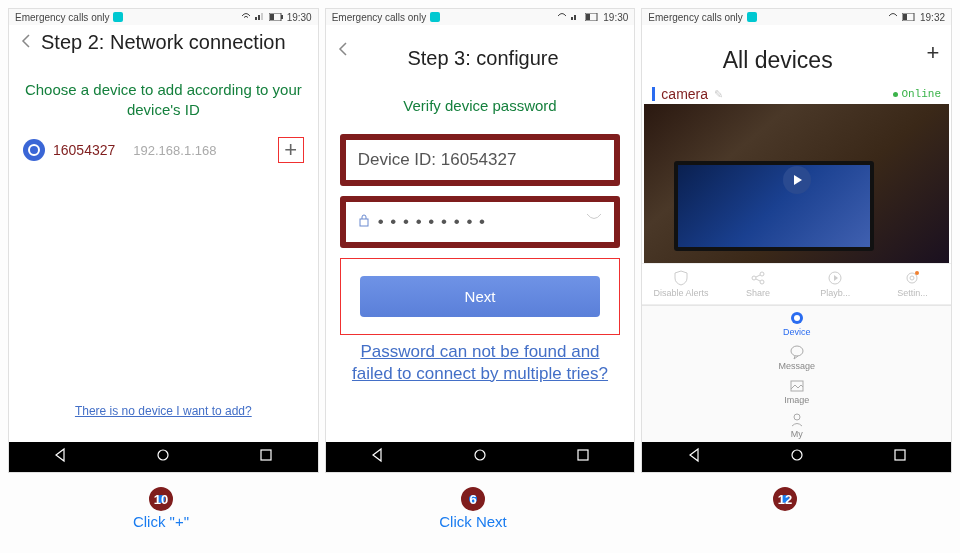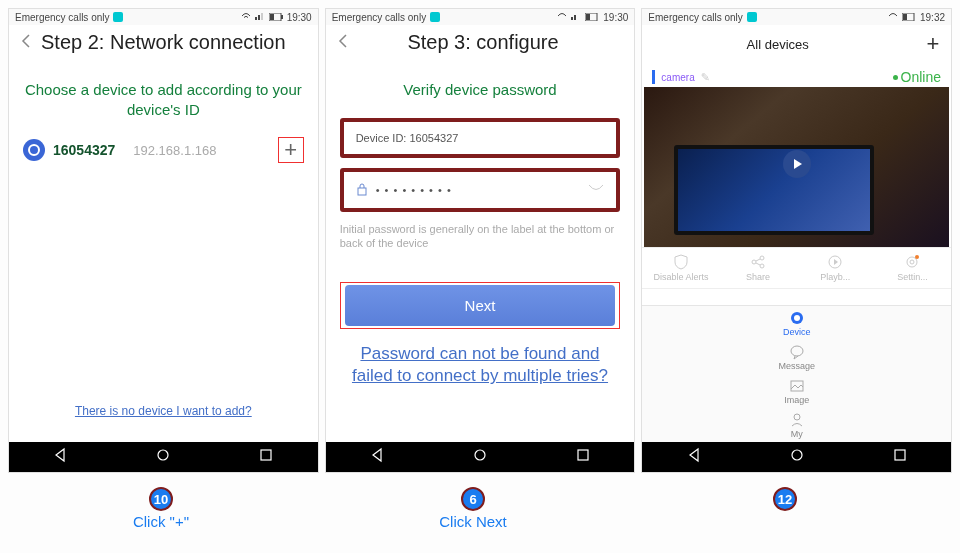--- a/index.html
+++ b/index.html
@@ -6,61 +6,61 @@
 body { font-family: -apple-system, Helvetica, Arial, sans-serif; background: #fdfdfd; width: 960px; height: 553px; position: relative; }
 .container { display: flex; gap: 6px; padding: 8px; align-items: flex-start; }
 .phone { width: 338px; background: #fff; border: 1px solid #e0e0e0; display: flex; flex-direction: column; height: 465px; position: relative; }
 .status-bar { display: flex; justify-content: space-between; align-items: center; padding: 2px 6px; font-size: 10px; color: #444; background: #f9f9f9; }
 .status-left { display: flex; align-items: center; gap: 4px; }
 .status-right { display: flex; align-items: center; gap: 4px; }
 .sq-icon { width: 10px; height: 10px; background: #00c8d1; border-radius: 2px; }
 .app-header { display: flex; align-items: center; padding: 6px 8px; border-bottom: 0; background: #fff; }
 .back-arrow { width: 18px; text-align: center; color: #666; font-size: 16px; margin-right: 6px; }
 .header-title { font-size: 20px; color: #222; flex: 1; text-align: left; }
-.header-title.center { text-align: center; margin-right: 18px; }
+.header-title.center { text-align: center; margin-right: 18px; margin-top: 16px; }
 .add-plus { width: 20px; font-size: 22px; color: #333; text-align: center; font-weight: 200; }
 .content { flex: 1; padding: 10px 14px; display: flex; flex-direction: column; }
 .subtitle { text-align: center; font-size: 15px; color: #15803d; margin: 10px 0 18px; line-height: 1.3; }
 .device-row { display: flex; align-items: center; gap: 8px; padding: 0 0 6px 0; }
 .cam-glyph { width: 22px; height: 22px; border-radius: 50%; background: #3a66d6; display: flex; align-items: center; justify-content: center; }
 .cam-glyph::after { content: ""; width: 8px; height: 8px; border: 2px solid #fff; border-radius: 50%; }
-.device-id { font-size: 14px; color: #14532d; font-weight: 700; }
+.device-id { font-size: 14px; color: #7f1d1d; font-weight: 400; }
 .device-ip { font-size: 13px; color: #aaa; flex: 1; text-align: left; padding-left: 10px; }
 .plus-btn { width: 26px; height: 26px; display: flex; align-items: center; justify-content: center; font-size: 22px; color: #666; border: 1.5px solid #f03030; font-weight: 200; }
 .bottom-link { text-align: center; font-size: 12px; color: #436fc7; text-decoration: underline; margin-top: auto; margin-bottom: 14px; }
-.input-box { border: 4px solid #7f1d1d; border-radius: 3px; padding: 10px 12px; font-size: 11px; color: #555; margin-bottom: 10px; display: flex; align-items: center; gap: 8px; background: #fff; }
+.input-box { border: 6px solid #7f1d1d; border-radius: 3px; padding: 10px 12px; font-size: 17px; color: #555; margin-bottom: 10px; display: flex; gap: 8px; background: #fff; }
 .eye-glyph { margin-left: auto; color: #ccc; font-size: 12px; }
 .hint { font-size: 11px; color: #aaa; line-height: 1.3; margin-bottom: 32px; }
 .next-btn { background: linear-gradient(#6f93e6, #5a7fd9); color: #fff; text-align: center; padding: 12px; border-radius: 4px; font-size: 15px; margin: 0 2px; }
-.next-wrap { border: 1.5px solid #f03030; padding: 2px; margin-bottom: 14px; }
+.next-wrap { border: 1.5px solid #f03030; padding: 17px; margin-bottom: 6px; }
 .link-blue { text-align: center; font-size: 17px; color: #436fc7; text-decoration: underline; line-height: 1.3; }
 .cam-header { display: flex; align-items: center; padding: 6px 10px 2px; gap: 6px; }
 .cam-bar { width: 3px; height: 14px; background: #2a6cf0; }
-.cam-name { font-size: 10px; color: #8b5cf6; }
+.cam-name { font-size: 14px; color: #7f1d1d; }
 .pencil { color: #ccc; font-size: 11px; }
-.online { margin-left: auto; font-size: 14px; color: #3bb34a; display: flex; align-items: center; gap: 3px; }
+.online { margin-left: auto; font-size: 11px; color: #3bb34a; display: flex; align-items: center; gap: 3px; font-family: Liberation Mono, monospace; }
 .online::before { content: ""; width: 5px; height: 5px; border-radius: 50%; background: #3bb34a; }
 .preview { height: 160px; background: linear-gradient(140deg, #2a1810 0%, #4a3828 30%, #3a2818 60%, #1a1020 100%); position: relative; margin: 0 2px; overflow: hidden; }
 .monitor { position: absolute; bottom: 12px; left: 30px; width: 200px; height: 90px; background: linear-gradient(135deg, #0a2050, #1a4090, #4060b0); border: 4px solid #111; border-radius: 3px; }
 .play-circle { position: absolute; top: 48%; left: 50%; transform: translate(-50%, -50%); width: 28px; height: 28px; border-radius: 50%; background: #2a4a90; display: flex; align-items: center; justify-content: center; }
 .play-circle::after { content: ""; border-left: 8px solid #fff; border-top: 5px solid transparent; border-bottom: 5px solid transparent; margin-left: 2px; }
 .preview-stamp { position: absolute; top: 3px; left: 6px; font-size: 8px; color: #fa3; }
 .action-row { display: flex; border-top: 1px solid #eee; border-bottom: 1px solid #eee; }
 .action-item { flex: 1; text-align: center; padding: 6px 2px; font-size: 9px; color: #bbb; }
 .action-item .ai-glyph { display: block; width: 16px; height: 16px; margin: 0 auto 2px; }
 .spacer { flex: 1; }
 .bottom-nav { display: flex; border-top: 1px solid #e5e5e5; background: #fafafa; flex-direction: column; }
 .nav-item { flex: 1; text-align: center; padding: 4px 0 3px; font-size: 9px; color: #888; }
 .nav-item.active { color: #2a6cf0; }
 .nav-glyph { display: block; width: 16px; height: 16px; margin: 0 auto 1px; }
 .android-nav { background: #000; display: flex; justify-content: space-around; align-items: center; height: 30px; }
 .an-btn { color: #fff; }
 .caption-row { display: flex; gap: 6px; padding: 0 8px; margin-top: 6px; }
 .caption { width: 306px; text-align: center; }
-.badge { display: inline-flex; width: 24px; height: 24px; border-radius: 50%; background: #1a7cf0; color: #fff; align-items: center; justify-content: center; border: 2px solid #7f1d1d; font-size: 13px; font-weight: bold; margin-bottom: 2px; }
+.badge { display: inline-flex; width: 24px; height: 24px; border-radius: 50%; background: #1a7cf0; color: #fff; align-items: center; justify-content: center; border: 8px solid #7f1d1d; font-size: 13px; font-weight: bold; margin-bottom: 2px; }
 .caption-text { color: #1a7cf0; font-size: 15px; }
 .watermark { position: absolute; top: 45%; left: 50%; transform: translate(-50%, -50%); font-size: 72px; color: rgba(160,200,230,0.12); font-weight: bold; letter-spacing: 4px; pointer-events: none; font-style: italic; }
 </style>
 </head>
 <body>
 
 <div class="watermark">securit</div>
 
 <div class="container">
 
@@ -161,21 +161,20 @@
               <rect x="2" y="6" width="8" height="7" stroke="#6a8ad0" fill="none"></rect>
               <path d="M4 6 V4 a2 2 0 0 1 4 0 V6" stroke="#6a8ad0" fill="none"></path>
             </svg></span>
         <span style="letter-spacing:1px;color:#555">• • • • • • • • •</span>
         <span class="eye-glyph">
           <svg width="16" height="10" viewBox="0 0 16 10">
               <path d="M1 1 Q8 10 15 1" stroke="#ccc" fill="none"></path>
             </svg>
         </span>
       </div>
-      <div class="hint">Initial password is generally on the label at the bottom or back of the device</div>
       <div class="next-wrap">
         <div class="next-btn">Next</div>
       </div>
       <div class="link-blue">Password can not be found and failed to connect by multiple tries?</div>
     </div>
     <div class="android-nav">
       <span class="an-btn"><svg width="16" height="16" viewBox="0 0 16 16">
             <path d="M12 2 L4 8 L12 14 Z" stroke="#fff" fill="none" stroke-width="1.2"></path>
           </svg></span>
       <span class="an-btn"><svg width="16" height="16" viewBox="0 0 16 16">
@@ -198,21 +197,21 @@
               <path d="M1 5 Q5 0 9 5" stroke="#444" fill="none"></path>
             </svg></span>
         <span><svg width="14" height="8" viewBox="0 0 14 8">
               <rect x="0" y="0" width="12" height="8" stroke="#444" fill="none"></rect>
               <rect x="1" y="1" width="4" height="6" fill="#444"></rect>
             </svg></span>
         <span>19:32</span>
       </div>
     </div>
     <div class="app-header">
-      <span class="header-title center" style="font-size:13px">All devices</span>
+      <span class="header-title center" style="font-size:23px">All devices</span>
       <span class="add-plus">+</span>
     </div>
     <div class="cam-header">
       <span class="cam-bar"></span>
       <span class="cam-name">camera</span>
       <span class="pencil">✎</span>
       <span class="online">Online</span>
     </div>
     <div class="preview">
       <div class="preview-stamp"></div>

